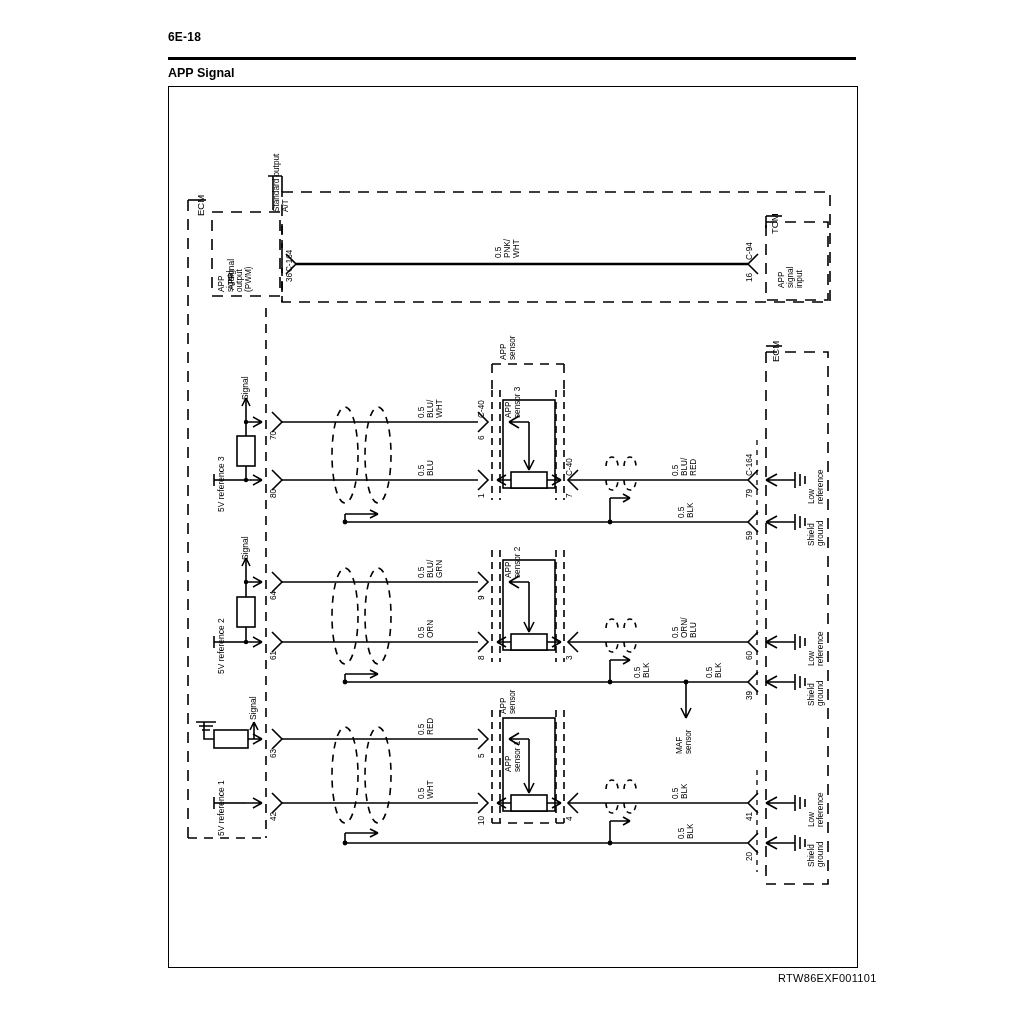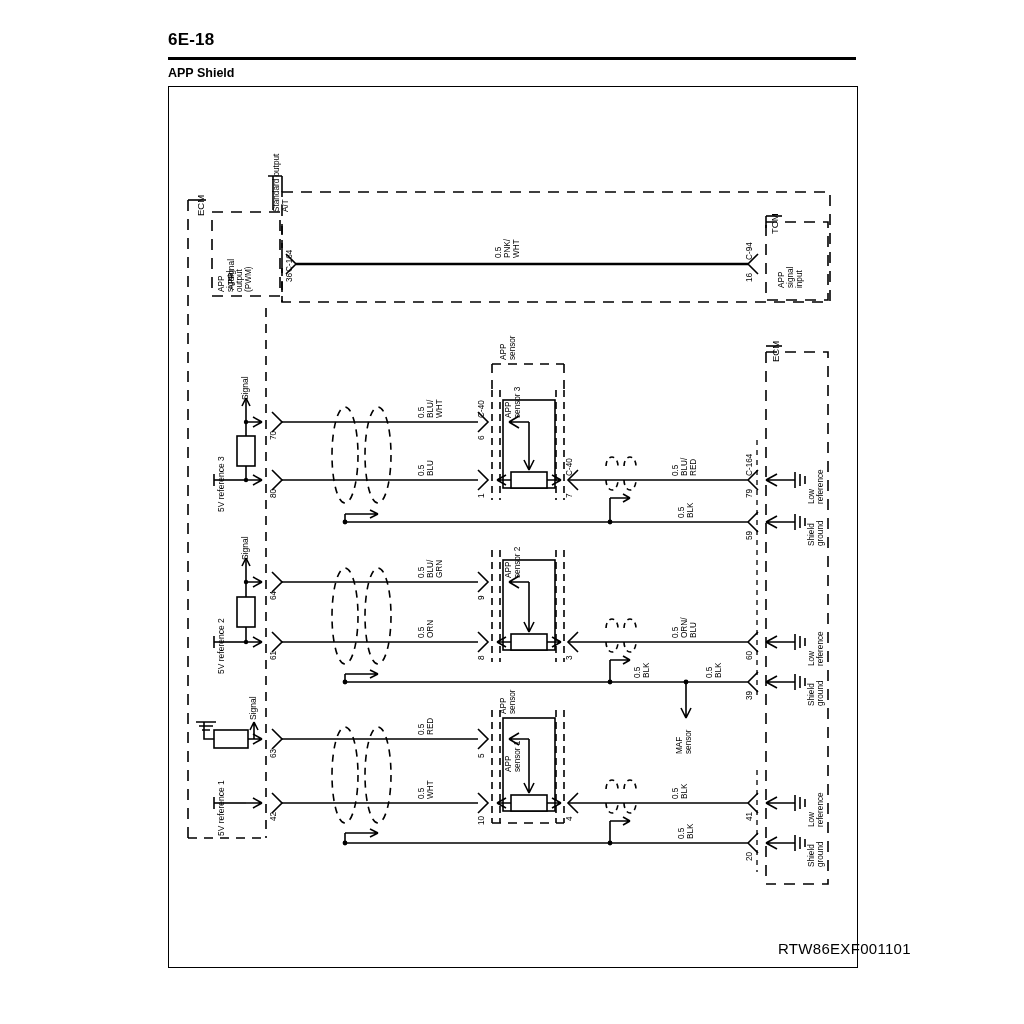--- a/index.html
+++ b/index.html
@@ -1,39 +1,39 @@
 <!DOCTYPE html>
 <html><head>
 <meta charset="utf-8">
 <style>
   html,body{margin:0;padding:0;background:#ffffff;}
   body{width:1024px;height:1024px;font-family:"Liberation Sans",sans-serif;color:#000;position:relative;overflow:hidden;}
   #page{position:absolute;left:0;top:0;width:1024px;height:1024px;}
   .hdr{position:absolute;left:168px;top:30px;width:700px;}
-  .hdr-row{display:flex;align-items:baseline;font-size:17px;font-weight:700;letter-spacing:.2px;}
+  .hdr-row{display:flex;align-items:baseline;font-size:12px;font-weight:700;letter-spacing:.2px;}
   .hdr-code{margin-right:14px;}
   .hdr-rule{position:absolute;left:168px;top:57px;width:688px;height:3px;background:#000;}
   .subttl{position:absolute;left:168px;top:66px;font-size:12.5px;font-weight:700;}
   .frame{position:absolute;left:168px;top:86px;width:688px;height:880px;border:1.5px solid #000;background:#fff;}
-  .code{position:absolute;left:778px;top:940px;font-size:15px;letter-spacing:.3px;}
+  .code{position:absolute;left:778px;top:972px;font-size:11px;letter-spacing:.3px;}
   svg{position:absolute;left:0;top:0;}
   text{font-family:"Liberation Sans",sans-serif;}
 </style>
 </head>
 <body>
 
 <div id="page">
 
   <div class="hdr">
     <div class="hdr-row">
       <span class="hdr-code">6E-18</span>
     </div>
   </div>
   <div class="hdr-rule"></div>
-  <div class="subttl">APP Shield</div>
+  <div class="subttl">APP Signal</div>
 
   <div class="frame"></div>
 
   <div class="code">RTW86EXF001101</div>
 
   <svg width="1024" height="1024">
     <defs>
       <g id="arrowR">
           <path d="M0,0 L-11,-6 M0,0 L-11,6" stroke="#000" stroke-width="1.6" fill="none"></path>
         </g>

